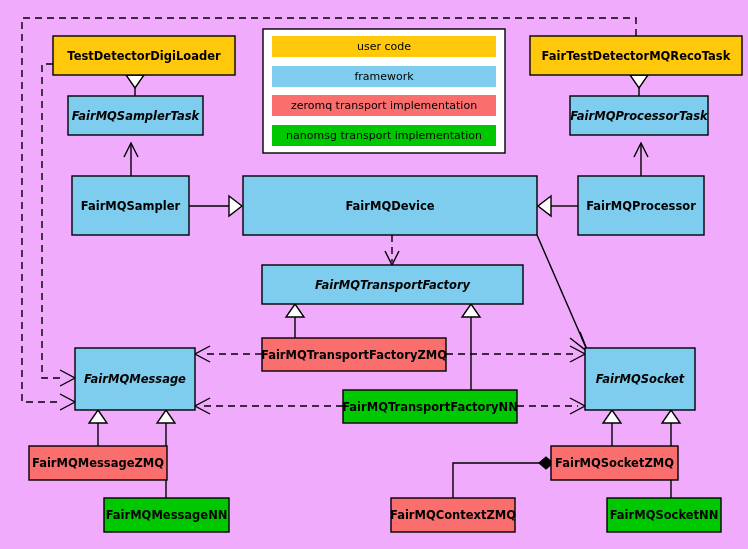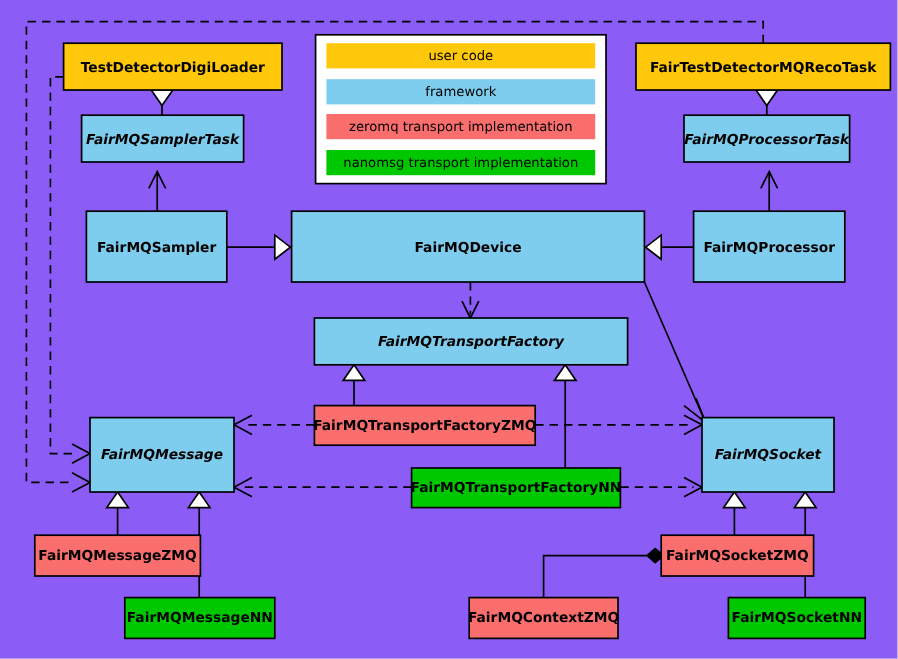--- a/index.html
+++ b/index.html
@@ -4,21 +4,21 @@
 <style>
   html, body {
     margin: 0;
     padding: 0;
     background: #ffffff;
   }
   #diagram-root {
     position: relative;
     width: 748px;
     height: 549px;
-    background: #8b5cf6;
+    background: #f0abfc;
     font-family: "DejaVu Sans", sans-serif;
     overflow: hidden;
   }
   svg#uml {
     position: absolute;
     left: 0;
     top: 0;
     width: 748px;
     height: 549px;
   }

